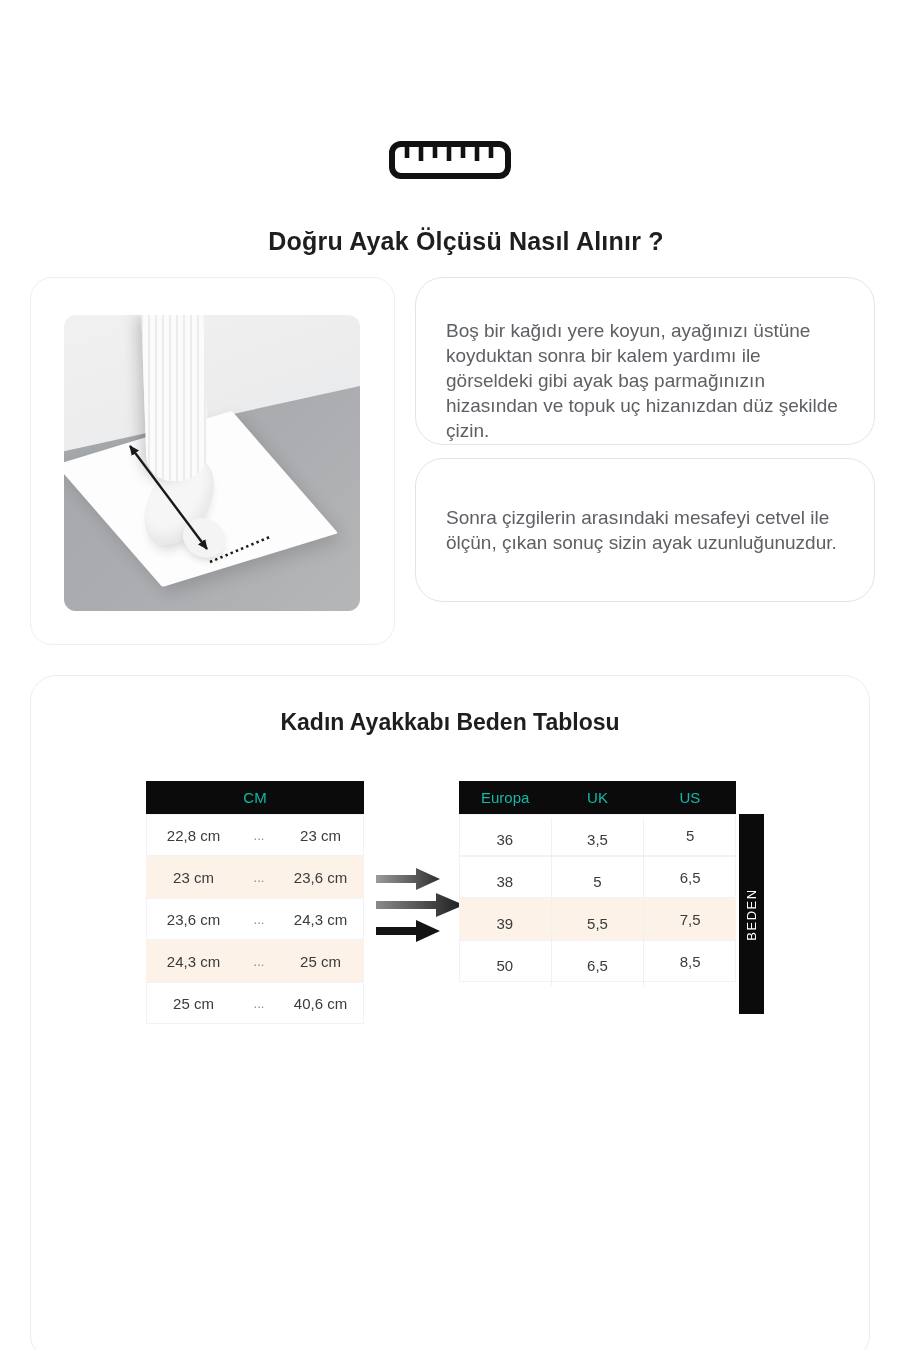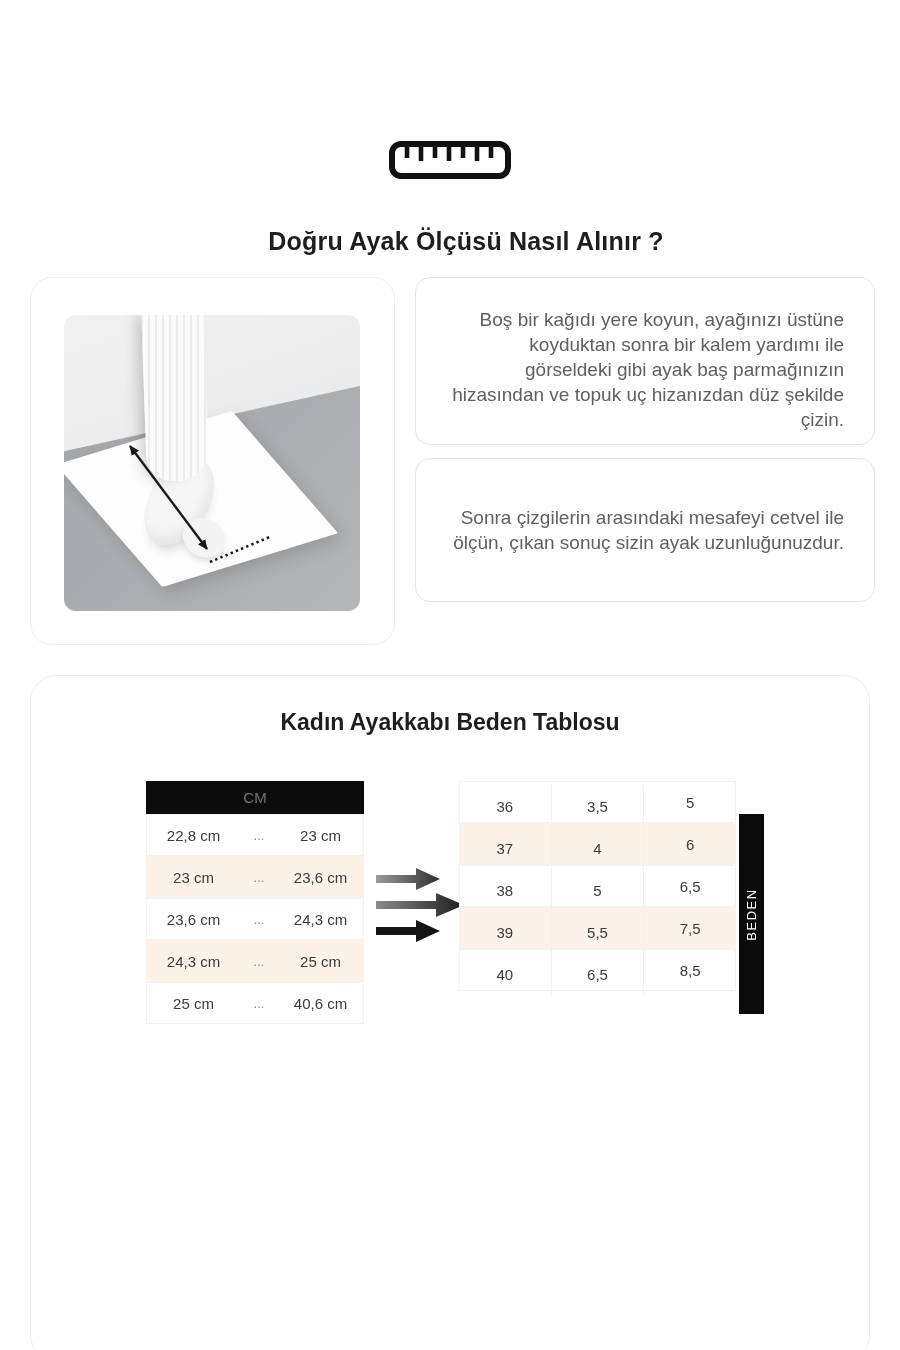--- a/index.html
+++ b/index.html
@@ -26,36 +26,36 @@
          border-radius:0 0 30px 26px; transform:rotate(-2deg);
          box-shadow:-12px 4px 16px -8px rgba(0,0,0,.22); }
   .foot { position:absolute; left:29%; top:47%; width:20%; height:32%; background:#f6f6f6;
           border-radius:46% 54% 48% 52%; transform:rotate(32deg);
           box-shadow:inset -8px -6px 12px rgba(0,0,0,.06), 6px 8px 12px -6px rgba(0,0,0,.16); }
   .toe { position:absolute; left:40%; top:69%; width:15%; height:13%; background:#f4f4f4;
          border-radius:50%; transform:rotate(30deg); box-shadow:2px 4px 8px -3px rgba(0,0,0,.18); }
   .measure-svg { position:absolute; inset:0; width:100%; height:100%; }
 
   .step-box { position:absolute; box-sizing:border-box; width:460px; left:415px;
-              border:1px solid #e4e4e8; border-radius:15px; padding:29px 30px;
-              color:#5d6064; font-size:19px; line-height:25px; background:#fff;text-align:right; }
+              border:1px solid #e4e4e8; border-radius:28px; padding:40px 30px;
+              color:#5d6064; font-size:19px; line-height:25px; background:#fff; }
   .step-box p { margin:0; }
   .step-1 { top:277px; height:168px; }
   .step-2 { top:458px; height:144px; display:flex; align-items:center; }
 
   
   .chart-card { position:absolute; left:30px; top:675px; width:840px; height:686px;
                 border:1px solid #ededf0; border-radius:26px; background:#fff; box-sizing:border-box; }
   .chart-title { position:absolute; top:33px; left:0; width:100%; margin:0; text-align:center;
                  font-size:23px; font-weight:700; color:#1e1e1e; }
 
   .s-table { position:absolute; top:105px; font-size:15px; color:#3b3b3d; }
   .cm-table { left:115px; width:218px; }
   .eu-table { left:428px; width:277px; }
-  .t-head { height:33px; background:#0b0b0b; color:#737373; display:flex; align-items:center;
+  .t-head { height:33px; background:#0b0b0b; color:#14b8a6; display:flex; align-items:center;
             justify-content:center; font-size:15px; }
   .eu-head { justify-content:stretch; }
   .t-row { height:42px; display:flex; align-items:center; }
   .row-white { background:#fff; box-shadow:inset 0 0 0 1px #f2f2f4; }
   .row-cream { background:#fcf2e7; }
   .c-a { flex:1.2; text-align:center; }
   .c-dots { width:36px; text-align:center; color:#8d8d8d; font-size:13px; }
   .c-b { flex:1.1; text-align:center; }
   .eu-cell { flex:1; height:100%; display:flex; align-items:center; justify-content:center; }
   .eu-row .eu-cell:not(:last-child) { border-right:1px solid #f1f1f3;margin-top:8px; }
@@ -158,42 +158,42 @@
           <stop offset="0" stop-color="#8a8a8a"></stop>
             <stop offset="1" stop-color="#1d1d1d"></stop>
         </linearGradient>
       </defs>
       <path d="M2 9 H42 V2 L66 13 L42 24 V17 H2 Z" fill="url(#g1)"></path>
       <path d="M2 35 H62 V27 L90 39 L62 51 V43 H2 Z" fill="url(#g2)"></path>
       <path d="M2 61 H42 V54 L66 65 L42 76 V69 H2 Z" fill="#141414"></path>
     </svg>
 
     <div class="s-table eu-table">
+      <div class="t-head eu-head">
+        <span class="eu-cell">Europa</span>
+        <span class="eu-cell">UK</span>
+        <span class="eu-cell">US</span>
+      </div>
       <div class="t-row eu-row row-white">
         <span class="eu-cell">36</span>
         <span class="eu-cell">3,5</span>
         <span class="eu-cell">5</span>
       </div>
-      <div class="t-row eu-row row-cream">
-        <span class="eu-cell">37</span>
-        <span class="eu-cell">4</span>
-        <span class="eu-cell">6</span>
-      </div>
       <div class="t-row eu-row row-white">
         <span class="eu-cell">38</span>
         <span class="eu-cell">5</span>
         <span class="eu-cell">6,5</span>
       </div>
       <div class="t-row eu-row row-cream">
         <span class="eu-cell">39</span>
         <span class="eu-cell">5,5</span>
         <span class="eu-cell">7,5</span>
       </div>
       <div class="t-row eu-row row-white">
-        <span class="eu-cell">40</span>
+        <span class="eu-cell">50</span>
         <span class="eu-cell">6,5</span>
         <span class="eu-cell">8,5</span>
       </div>
     </div>
 
     <div class="beden-bar">
       <span>BEDEN</span>
     </div>
   </div>
 

